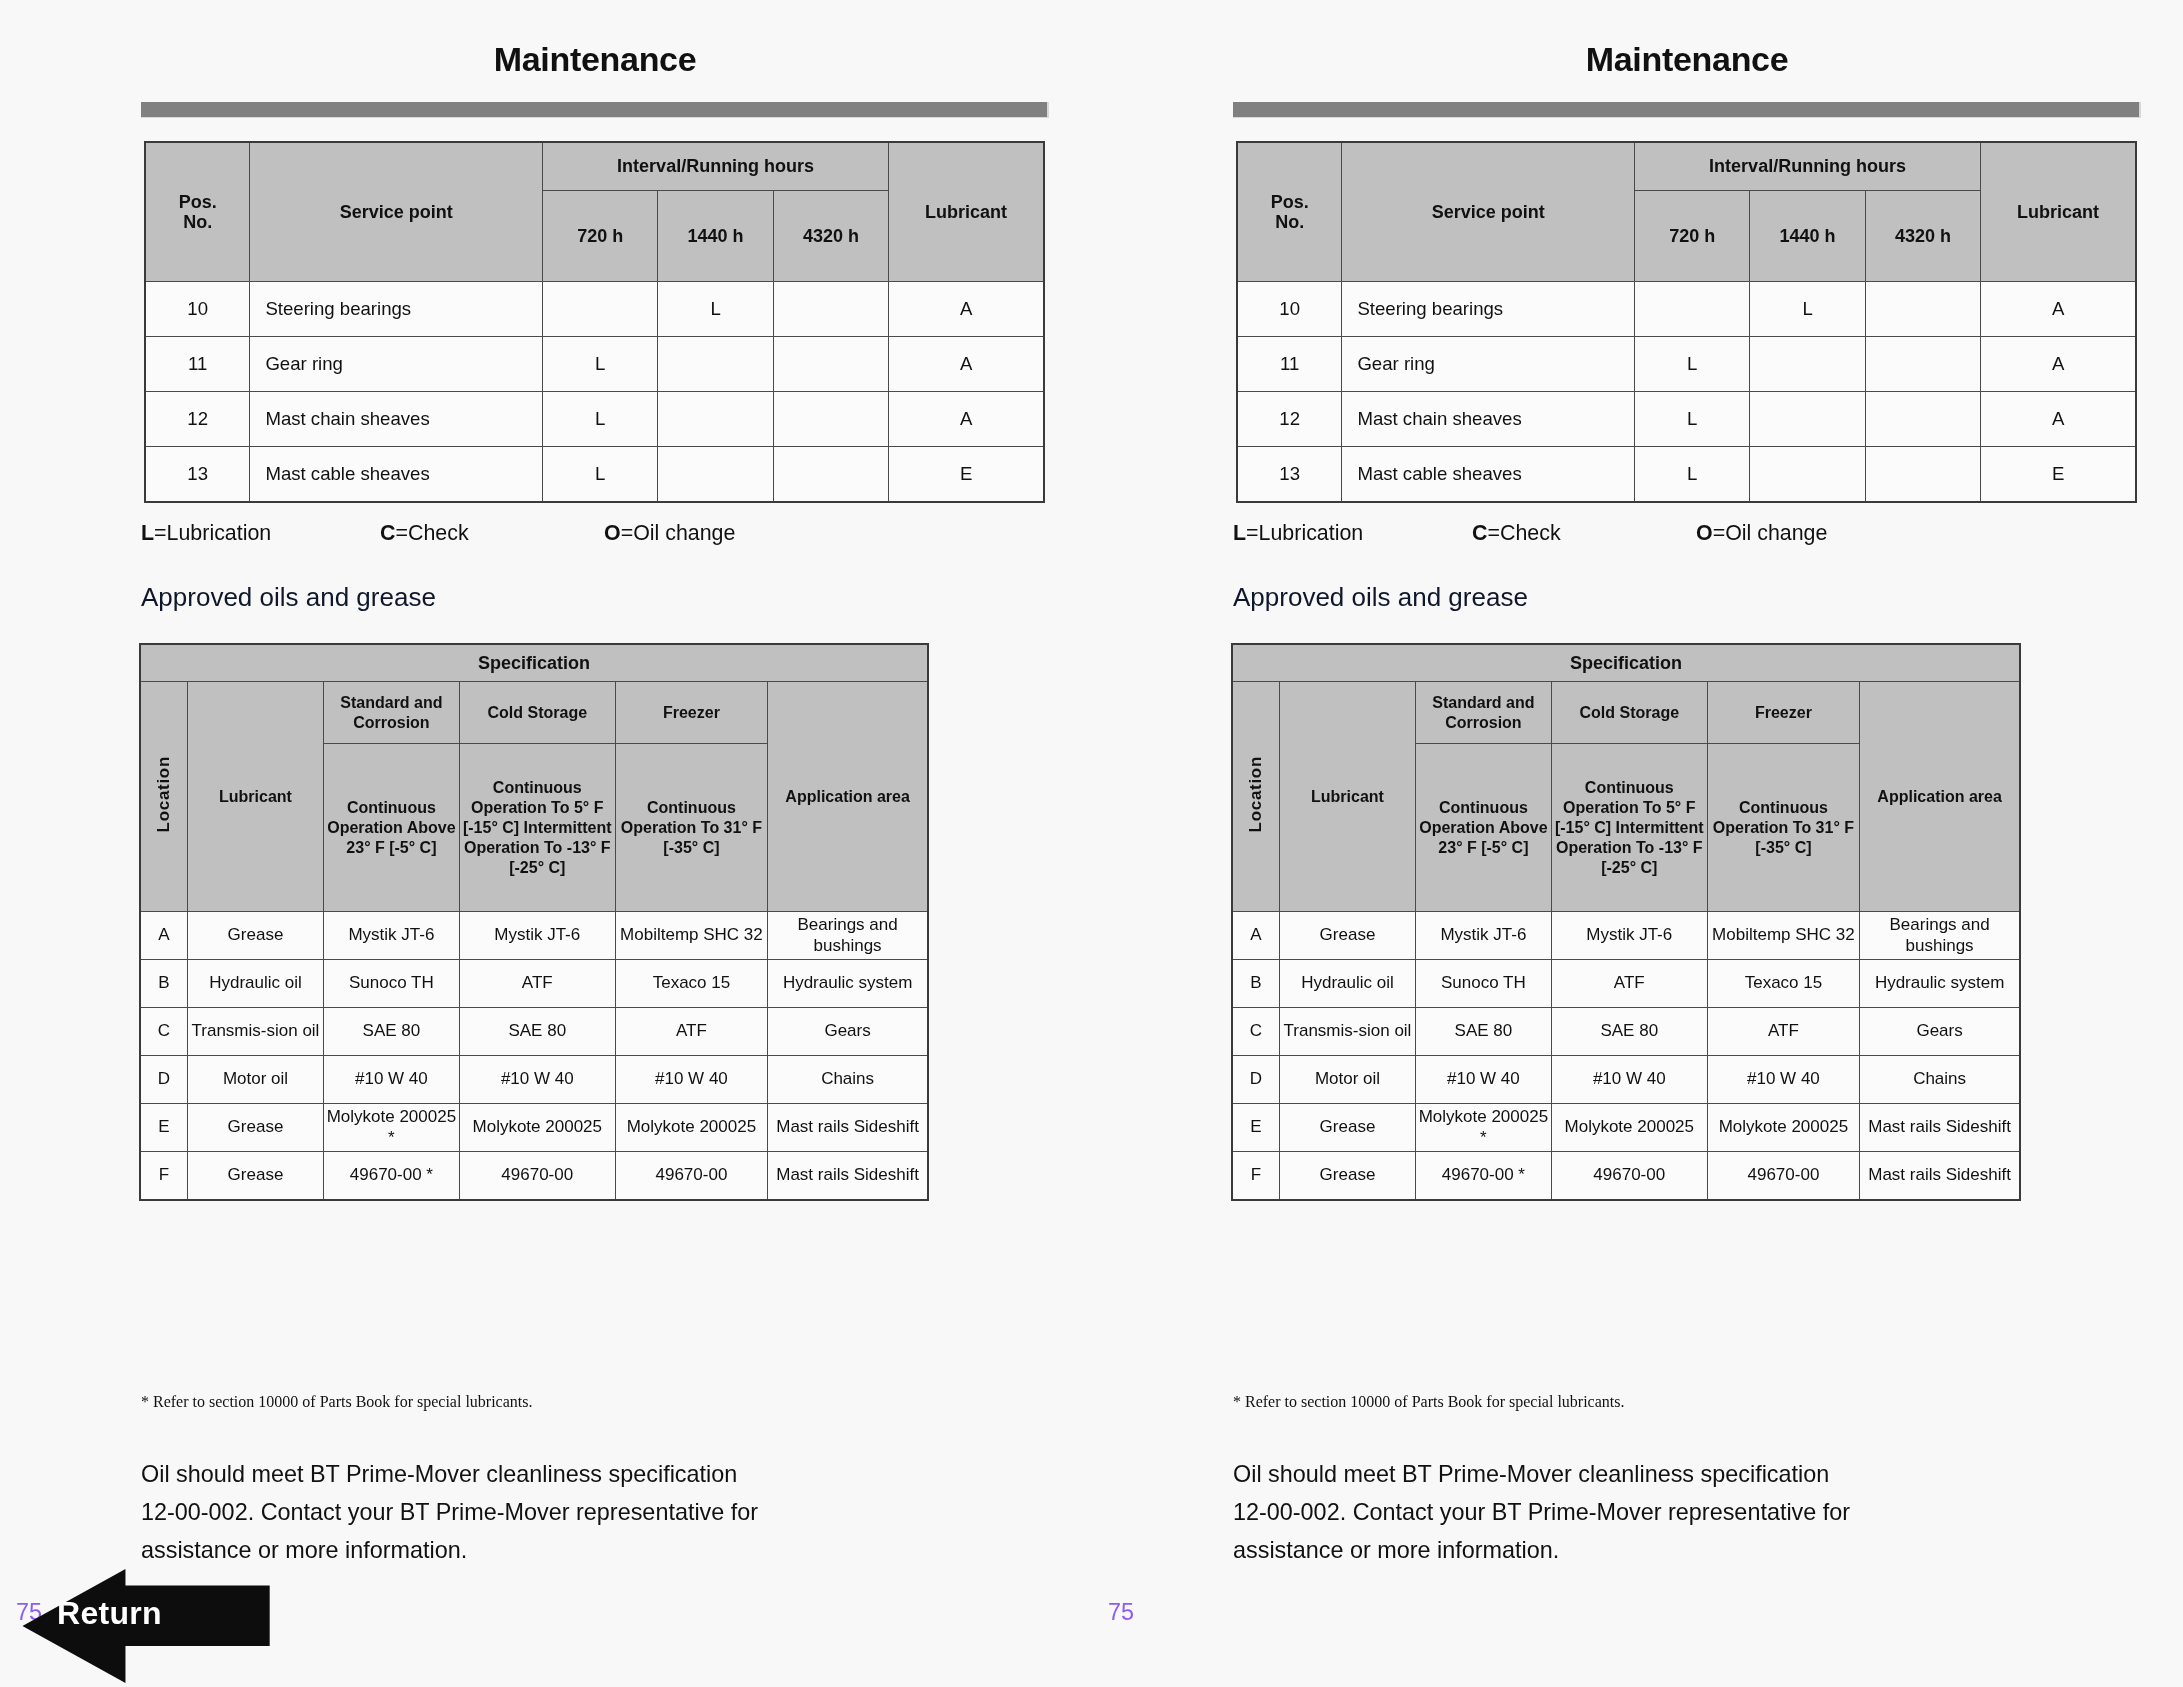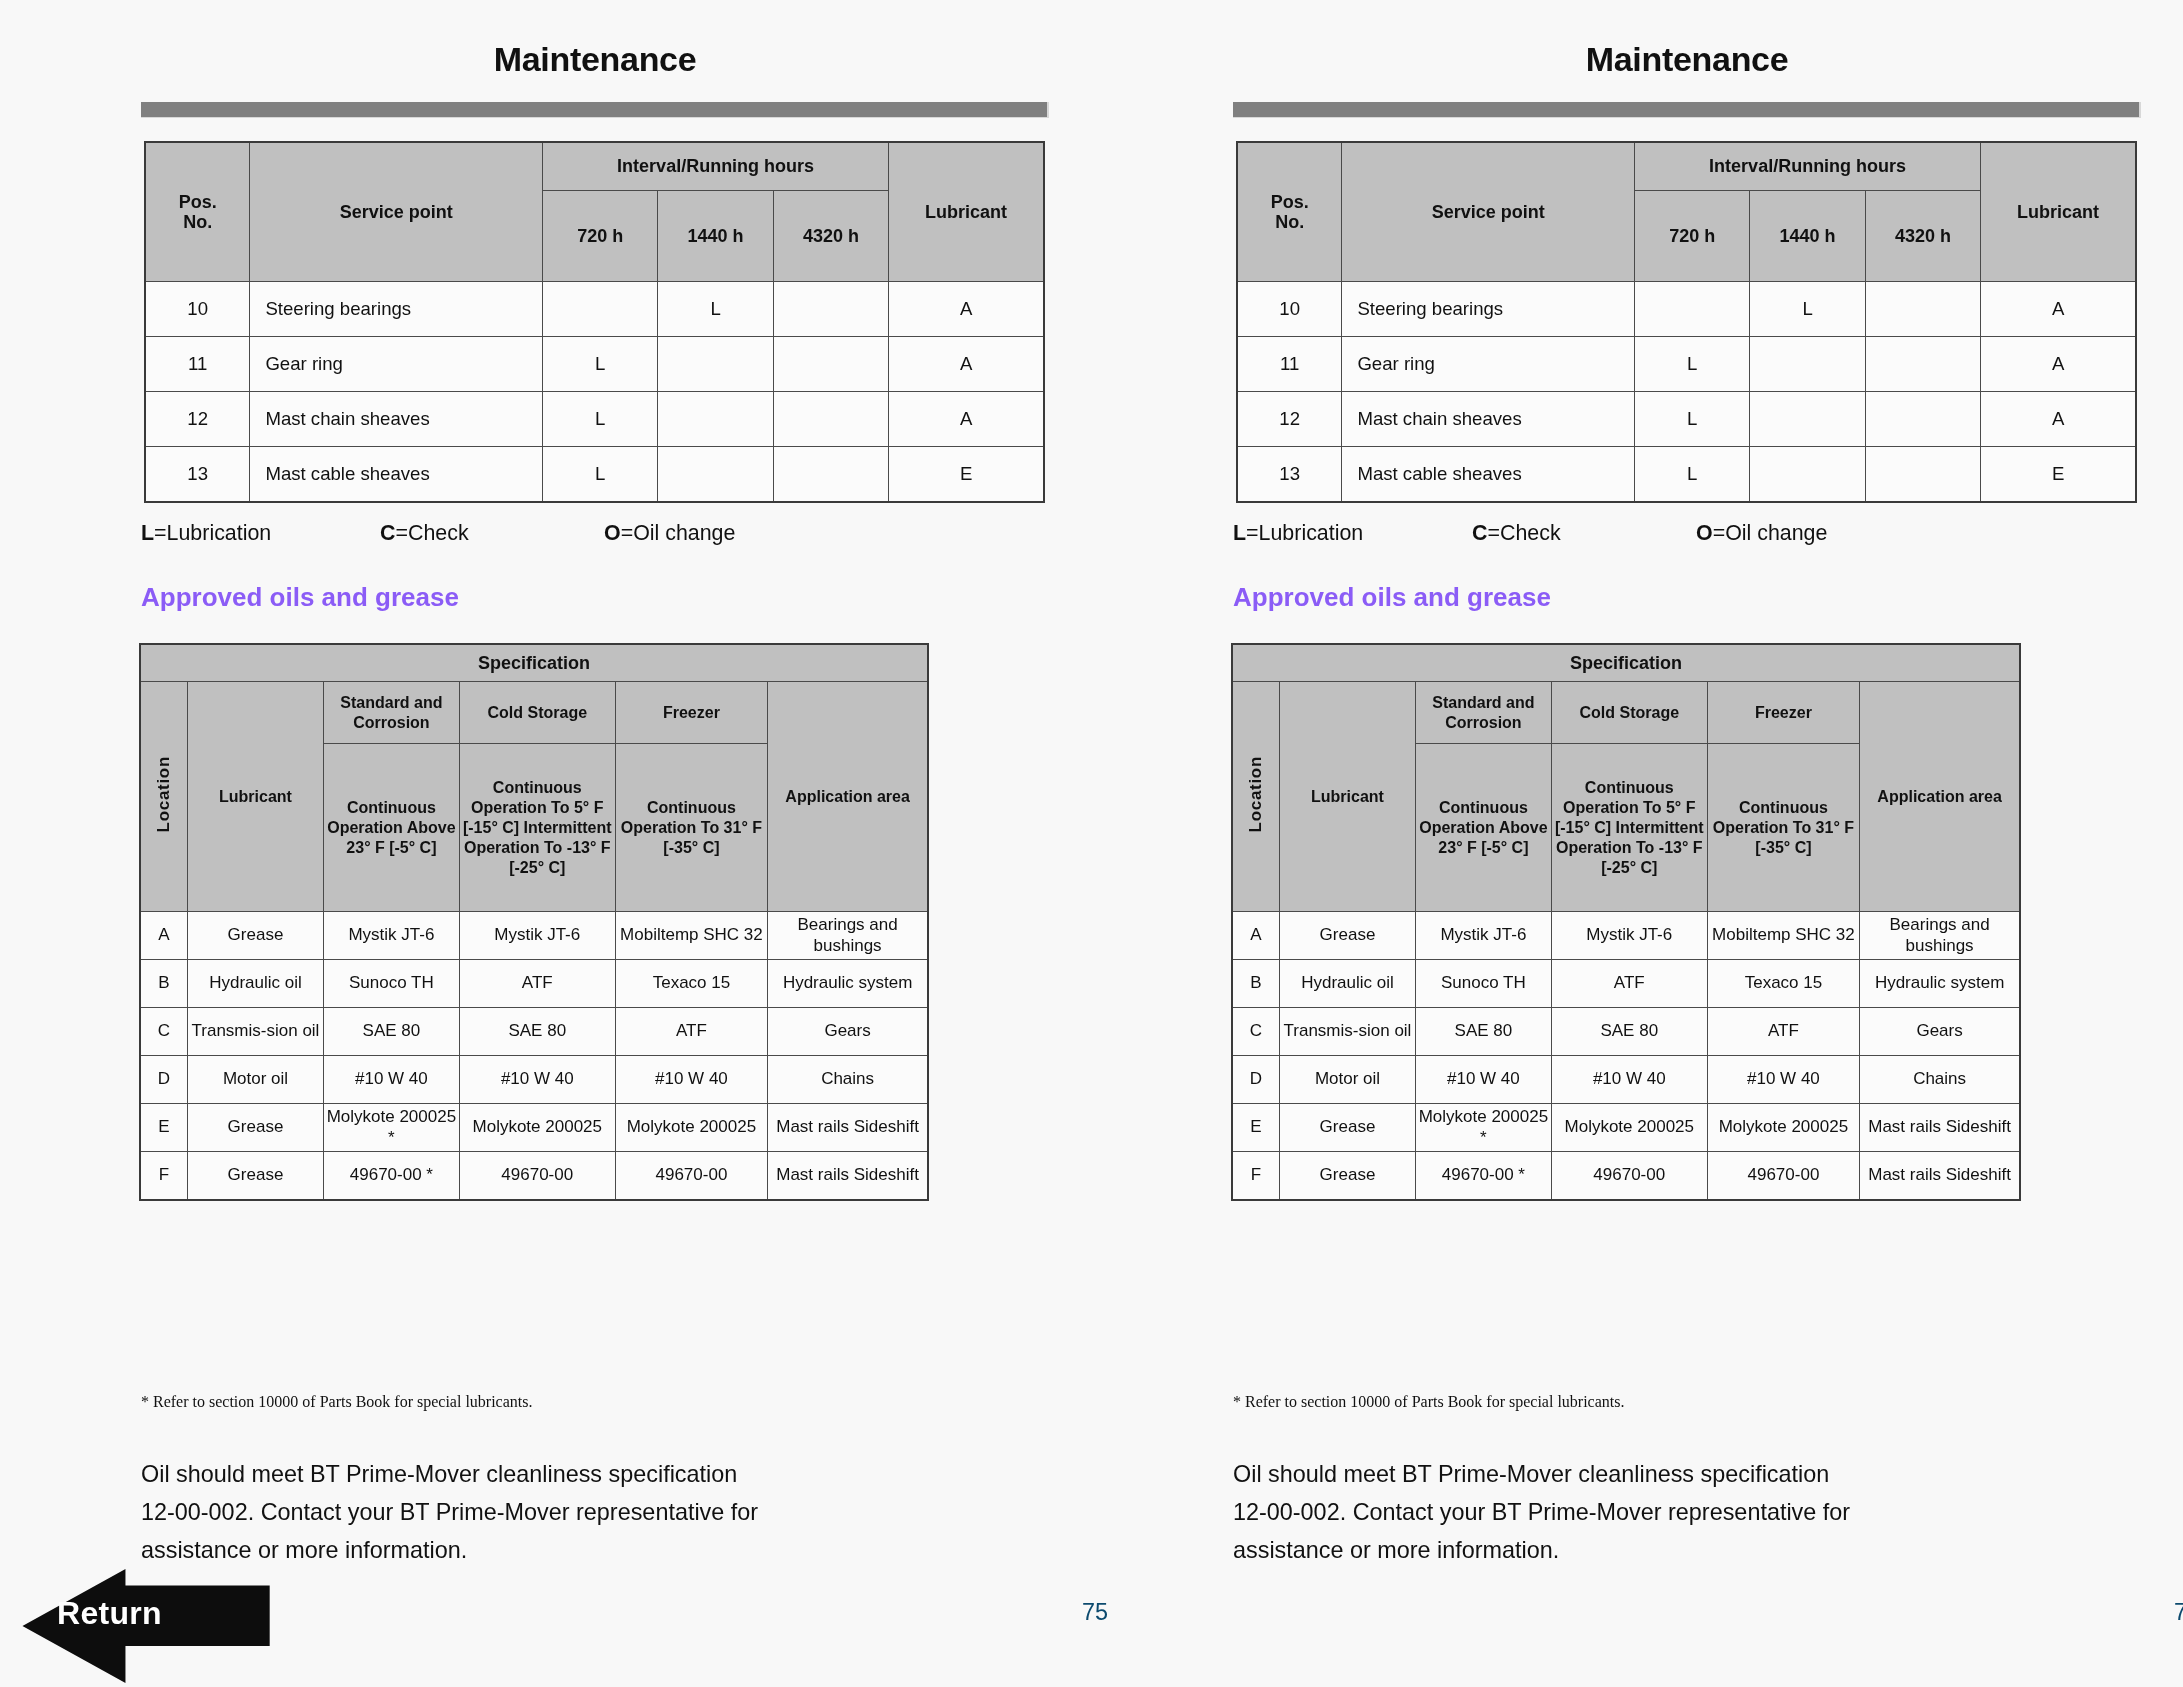--- a/index.html
+++ b/index.html
@@ -104,22 +104,22 @@
   .legend .l-1 { left: 0px; }
   .legend .l-2 { left: 239px; }
   .legend .l-3 { left: 463px; }
 
   
   .section-heading {
     position: absolute;
     left: 125px;
     top: 582px;
     font-size: 26px;
-    font-weight: bold;
-    color: #8b5cf6;
+    font-weight: normal;
+    color: #0f172a;
     text-align: center;
   }
 
   
   .tbl-spec { left: 123px; top: 643px; width: 790px; }
   .tbl-spec th { font-size: 16px; line-height: 1.25; }
   .tbl-spec td { font-size: 17px; line-height: 1.18; }
   .tbl-spec .c-loc { width: 43px; }
   .tbl-spec .c-lub { width: 123px; }
   .tbl-spec .c-std { width: 123px; }
@@ -161,23 +161,23 @@
     text-align: justify;
     text-align-last: left;
   }
 
   
   .page-number {
     position: absolute;
     left: 0;
     top: 1599px;
     width: 1092px;
-    text-align: right;
+    text-align: left;
     font-size: 23.4px;
-    color: #0c4a6e;
+    color: #8b5cf6;
   }
 
   
   .return-btn {
     position: absolute;
     left: 5.5px;
     top: 1569px;
     width: 255px;
     height: 114px;
     cursor: pointer;

